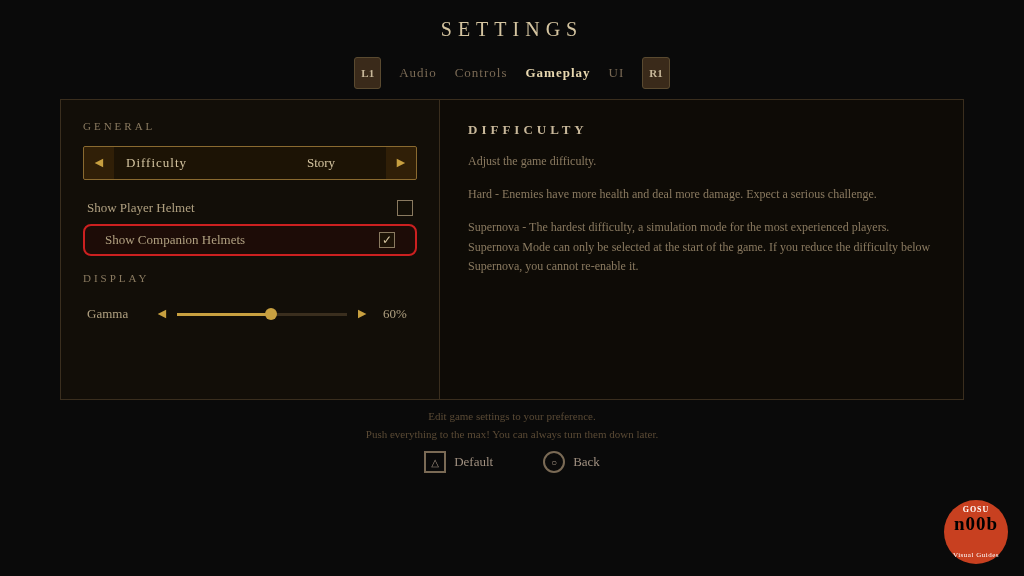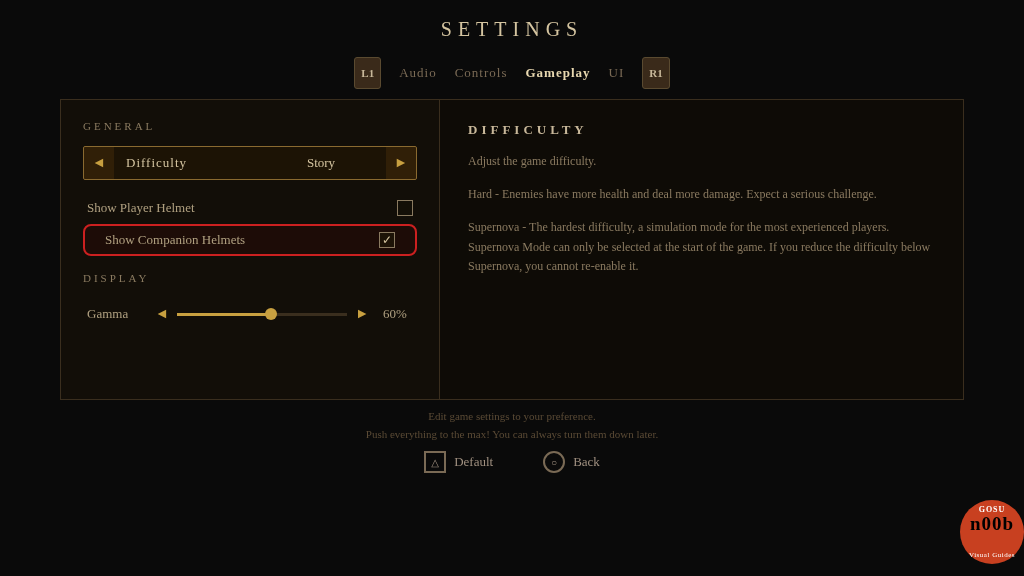--- a/index.html
+++ b/index.html
@@ -298,21 +298,21 @@
       display: flex;
       align-items: center;
       justify-content: center;
       font-size: 10px;
     }
 
     
     .logo-watermark {
       position: absolute;
       bottom: 12px;
-      right: 0;
+      right: 16px;
       background: #c84020;
       border-radius: 50%;
       width: 64px;
       height: 64px;
       display: flex;
       flex-direction: column;
       align-items: center;
       justify-content: center;
     }
 

